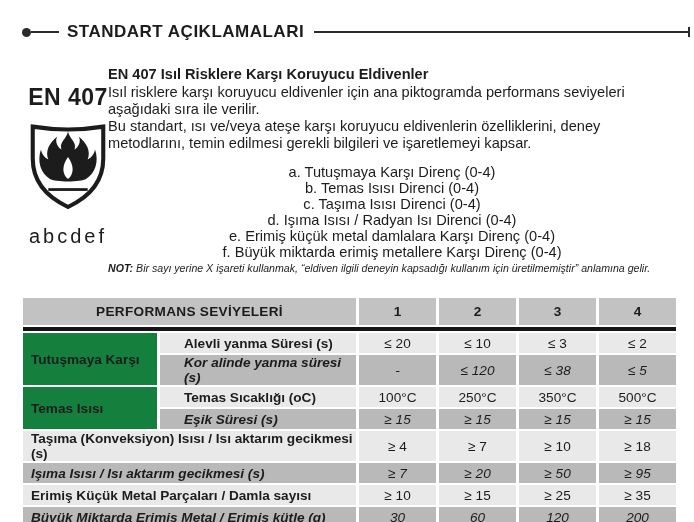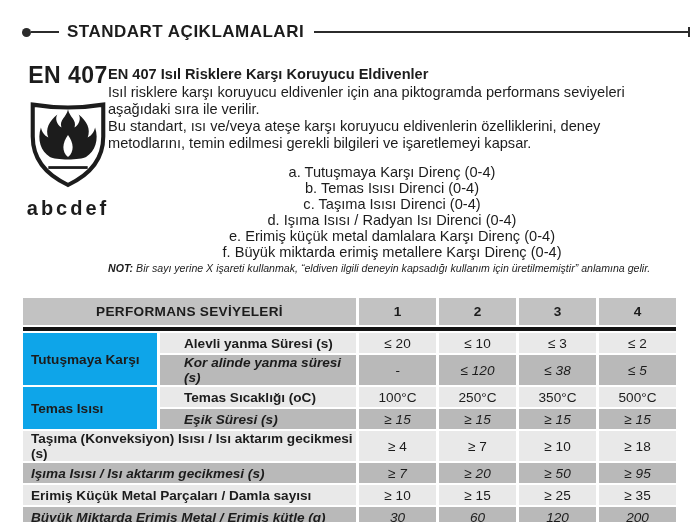--- a/index.html
+++ b/index.html
@@ -17,39 +17,39 @@
     position: absolute; left: 22px; right: 4px; top: 22px;
     display: flex; align-items: center; height: 20px;
   }
   .hdr .dot { width: 9px; height: 9px; border-radius: 50%; background: #2b2b2b; flex: 0 0 auto; }
   .hdr .lead { width: 28px; height: 2px; background: #2b2b2b; margin-right: 8px; }
   .hdr .title { font-size: 17px; font-weight: bold; letter-spacing: 0.5px; white-space: nowrap; }
   .hdr .tail { flex: 1 1 auto; height: 2px; background: #2b2b2b; margin-left: 10px; }
   .hdr .cap { width: 2px; height: 10px; background: #2b2b2b; }
   
   .std-left { position: absolute; left: 18px; top: 62px; width: 100px; text-align: center; }
-  .std-code { font-size: 23px; font-weight: bold; letter-spacing: 0.5px; }
+  .std-code { font-size: 23px; font-weight: bold; letter-spacing: 0.5px; margin-top: 22px; }
   .std-pictogram { margin-top: 8px; }
-  .std-letters { font-size: 20px; font-weight: bold; letter-spacing: 3px; margin-top: 2px; }
+  .std-letters { font-size: 20px; font-weight: normal; letter-spacing: 3px; margin-top: 8px; }
   
   .std-text { position: absolute; left: 108px; top: 66px; width: 568px; font-size: 14.6px; line-height: 17px; }
   .std-title { font-weight: bold; margin-bottom: 1px; }
   .std-par { margin: 0; }
   .std-list { margin-top: 12px; list-style: none; text-align: center; }
   .std-list li { line-height: 16px; }
   .std-note { margin-top: 2px; font-size: 10.6px; font-style: italic; line-height: 13px; }
   .std-note .note-label { font-weight: bold; }
   
   .perf-table-wrap { position: absolute; left: 20px; top: 296px; width: 656px; }
   table.perf { border-collapse: separate; border-spacing: 3px 2px; width: 100%; table-layout: fixed; }
   table.perf td { font-size: 13.6px; vertical-align: middle; }
   td.th-label { background: #c2c2c2; text-align: center; font-weight: bold; font-size: 14.5px; height: 27px; letter-spacing: 0.3px; }
   td.th-level { background: #c2c2c2; text-align: center; font-weight: bold; font-size: 14.5px; }
   td.rule { background: #141414; height: 4px; padding: 0; line-height: 0; }
-  td.group { background: #0ea5e9; font-weight: bold; padding-left: 8px; }
+  td.group { background: #15803d; font-weight: bold; padding-left: 8px; }
   td.crit  { font-weight: bold; padding-left: 24px; height: 20px; }
   td.wide  { font-weight: bold; padding-left: 8px; height: 20px; }
   td.val   { text-align: center; }
   .light { background: #e9e9e9; }
   .dark  { background: #b9b9b9; font-style: italic; }
 </style>
 </head>
 <body>
 
 <div class="page">

